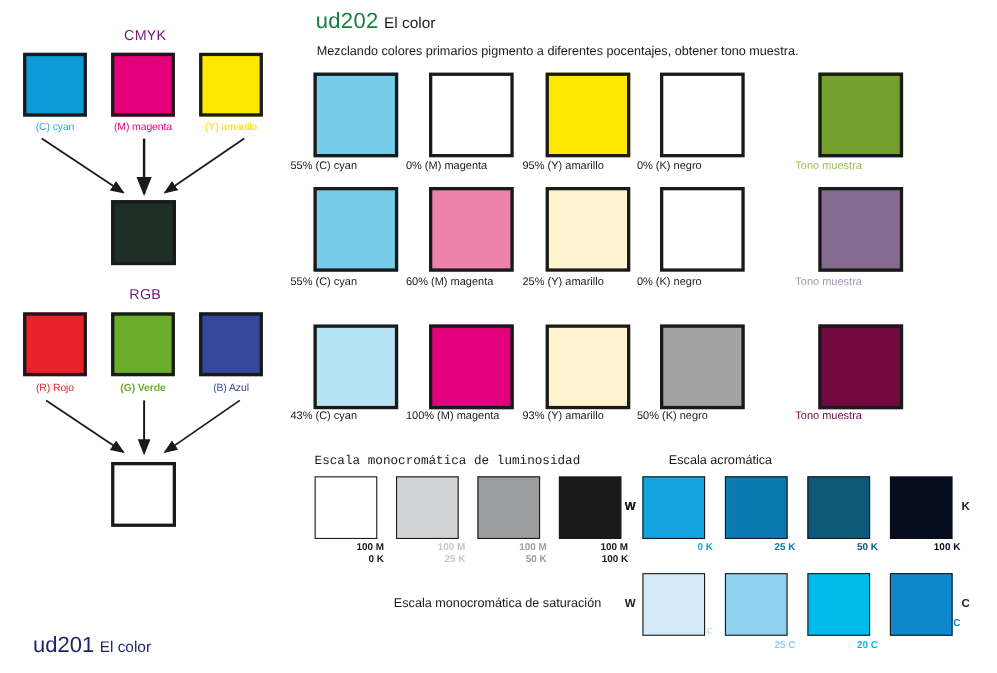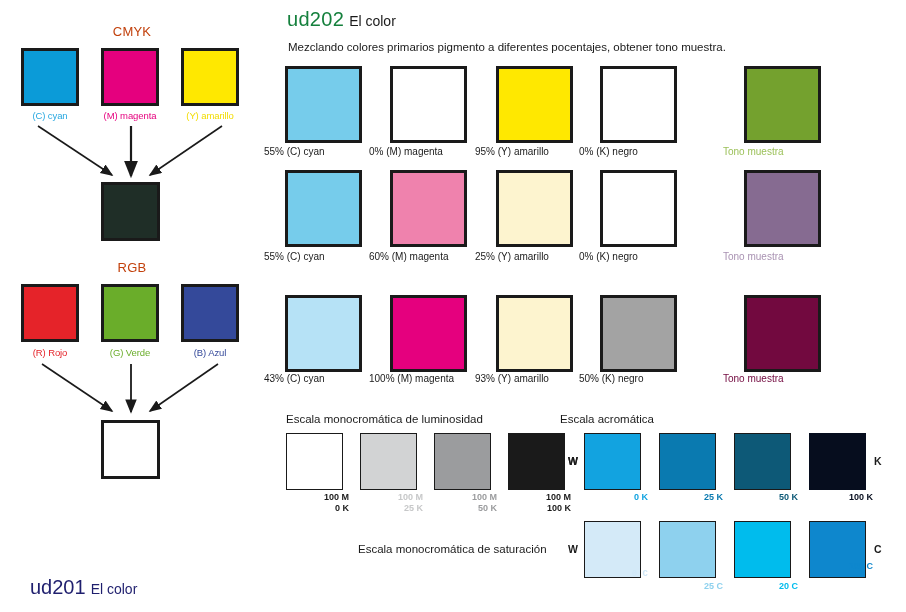--- a/index.html
+++ b/index.html
@@ -13,21 +13,21 @@
     position: relative;
     font-family: "Liberation Sans", sans-serif;
     color: #1a1a1a;
     overflow: hidden;
   }
   .abs { position: absolute; }
 
   
   .panel-title {
     font-size: 13px;
-    color: #c2410c;
+    color: #701a75;
     text-align: center;
     letter-spacing: .2px;
   }
   .sw-lg {
     width: 58px;
     height: 58px;
     border: 3px solid #1a1a1a;
     box-sizing: border-box;
   }
   .sw-lg-caption {
@@ -133,21 +133,21 @@
 
 <div class="abs result-sq" id="cmyk-result" style="left: 101px; top: 182px; background: rgb(31, 46, 39);"></div>
 
 <div class="abs panel-title" style="left:92px; top:260px; width:80px;">RGB</div>
 
 <div class="abs sw-lg" id="rgb-sw-0" style="left: 21px; top: 284px; background: rgb(229, 35, 41);"></div>
 <div class="abs sw-lg" id="rgb-sw-1" style="left: 101px; top: 284px; background: rgb(106, 173, 42);"></div>
 <div class="abs sw-lg" id="rgb-sw-2" style="left: 181px; top: 284px; background: rgb(52, 73, 154);"></div>
 
 <div class="abs sw-lg-caption" id="rgb-cap-0" style="left: 18px; top: 347px; color: rgb(229, 35, 41);">(R) Rojo</div>
-<div class="abs sw-lg-caption" id="rgb-cap-1" style="left: 98px; top: 347px; color: rgb(106, 173, 42);">(G) Verde</div>
+<div class="abs sw-lg-caption" id="rgb-cap-1" style="left: 98px; top: 347px; color: rgb(106, 173, 42); font-weight: bold;">(G) Verde</div>
 <div class="abs sw-lg-caption" id="rgb-cap-2" style="left: 178px; top: 347px; color: rgb(52, 73, 154);">(B) Azul</div>
 
 <svg class="arrows" width="260" height="70" style="left:0px; top:358px;">
   <line x1="42" y1="6" x2="112" y2="53" stroke="#1a1a1a" stroke-width="1.6" marker-end="url(#ah)"></line>
   <line x1="131" y1="6" x2="131" y2="54" stroke="#1a1a1a" stroke-width="1.8" marker-end="url(#ah)"></line>
   <line x1="218" y1="6" x2="150" y2="53" stroke="#1a1a1a" stroke-width="1.6" marker-end="url(#ah)"></line>
 </svg>
 
 <div class="abs result-sq" id="rgb-result" style="left: 101px; top: 420px; background: rgb(255, 255, 255);"></div>
 
@@ -186,36 +186,36 @@
 <div class="abs mix-sw" id="mix-2-1" style="left: 390px; top: 295px; background: rgb(229, 0, 126);"></div>
 <div class="abs mix-sw" id="mix-2-2" style="left: 496px; top: 295px; background: rgb(253, 244, 207);"></div>
 <div class="abs mix-sw" id="mix-2-3" style="left: 600px; top: 295px; background: rgb(163, 163, 163);"></div>
 <div class="abs mix-sw" id="mix-2-r" style="left: 744px; top: 295px; background: rgb(114, 9, 63);"></div>
 <div class="abs mix-cap" id="mixcap-2-0" style="left:264px; top:373px;">43% (C) cyan</div>
 <div class="abs mix-cap" id="mixcap-2-1" style="left:369px; top:373px;">100% (M) magenta</div>
 <div class="abs mix-cap" id="mixcap-2-2" style="left:475px; top:373px;">93% (Y) amarillo</div>
 <div class="abs mix-cap" id="mixcap-2-3" style="left:579px; top:373px;">50% (K) negro</div>
 <div class="abs mix-cap" id="mixcap-2-r" style="left: 723px; top: 373px; color: rgb(114, 9, 63);">Tono muestra</div>
 
-<div class="abs scale-heading" style="left:286px; top:413px;">Escala monocromática de luminosidad</div>
+<div class="abs scale-heading" style="left:286px; top:413px;font-family:Liberation Mono, monospace;">Escala monocromática de luminosidad</div>
 <div class="abs scale-sw" id="lum-sw-0" style="left: 286px; top: 433px; background: rgb(255, 255, 255);"></div>
 <div class="abs scale-sw" id="lum-sw-1" style="left: 360px; top: 433px; background: rgb(210, 211, 212);"></div>
 <div class="abs scale-sw" id="lum-sw-2" style="left: 434px; top: 433px; background: rgb(155, 156, 158);"></div>
 <div class="abs scale-sw noborder" id="lum-sw-3" style="left: 508px; top: 433px; background: rgb(26, 26, 26); border: none;"></div>
 <div class="abs scale-cap" id="lumcap-0" style="left: 279px; top: 492px; color: rgb(26, 26, 26);">100 M
 0 K</div>
 <div class="abs scale-cap" id="lumcap-1" style="left: 353px; top: 492px; color: rgb(199, 200, 201);">100 M
 25 K</div>
 <div class="abs scale-cap" id="lumcap-2" style="left: 427px; top: 492px; color: rgb(155, 156, 158);">100 M
 50 K</div>
 <div class="abs scale-cap" id="lumcap-3" style="left: 501px; top: 492px; color: rgb(26, 26, 26);">100 M
 100 K</div>
 <div class="abs endcap" style="left:568px; top:455px;">W</div>
 
-<div class="abs scale-heading" style="left:560px; top:413px;">Escala acromática</div>
+<div class="abs scale-heading" style="left:608px; top:413px;">Escala acromática</div>
 <div class="abs scale-sw" id="ach-sw-0" style="left: 584px; top: 433px; background: rgb(18, 163, 224);"></div>
 <div class="abs scale-sw" id="ach-sw-1" style="left: 659px; top: 433px; background: rgb(10, 122, 176);"></div>
 <div class="abs scale-sw" id="ach-sw-2" style="left: 734px; top: 433px; background: rgb(13, 89, 119);"></div>
 <div class="abs scale-sw noborder" id="ach-sw-3" style="left: 809px; top: 433px; background: rgb(6, 13, 30); border: none;"></div>
 <div class="abs scale-cap" id="achcap-0" style="left: 578px; top: 492px; color: rgb(18, 163, 224);">0 K</div>
 <div class="abs scale-cap" id="achcap-1" style="left: 653px; top: 492px; color: rgb(10, 122, 176);">25 K</div>
 <div class="abs scale-cap" id="achcap-2" style="left: 728px; top: 492px; color: rgb(13, 89, 119);">50 K</div>
 <div class="abs scale-cap" id="achcap-3" style="left: 803px; top: 492px; color: rgb(6, 13, 30);">100 K</div>
 <div class="abs endcap" style="left:568px; top:455px;">W</div>
 <div class="abs endcap" style="left:874px; top:455px;">K</div>

